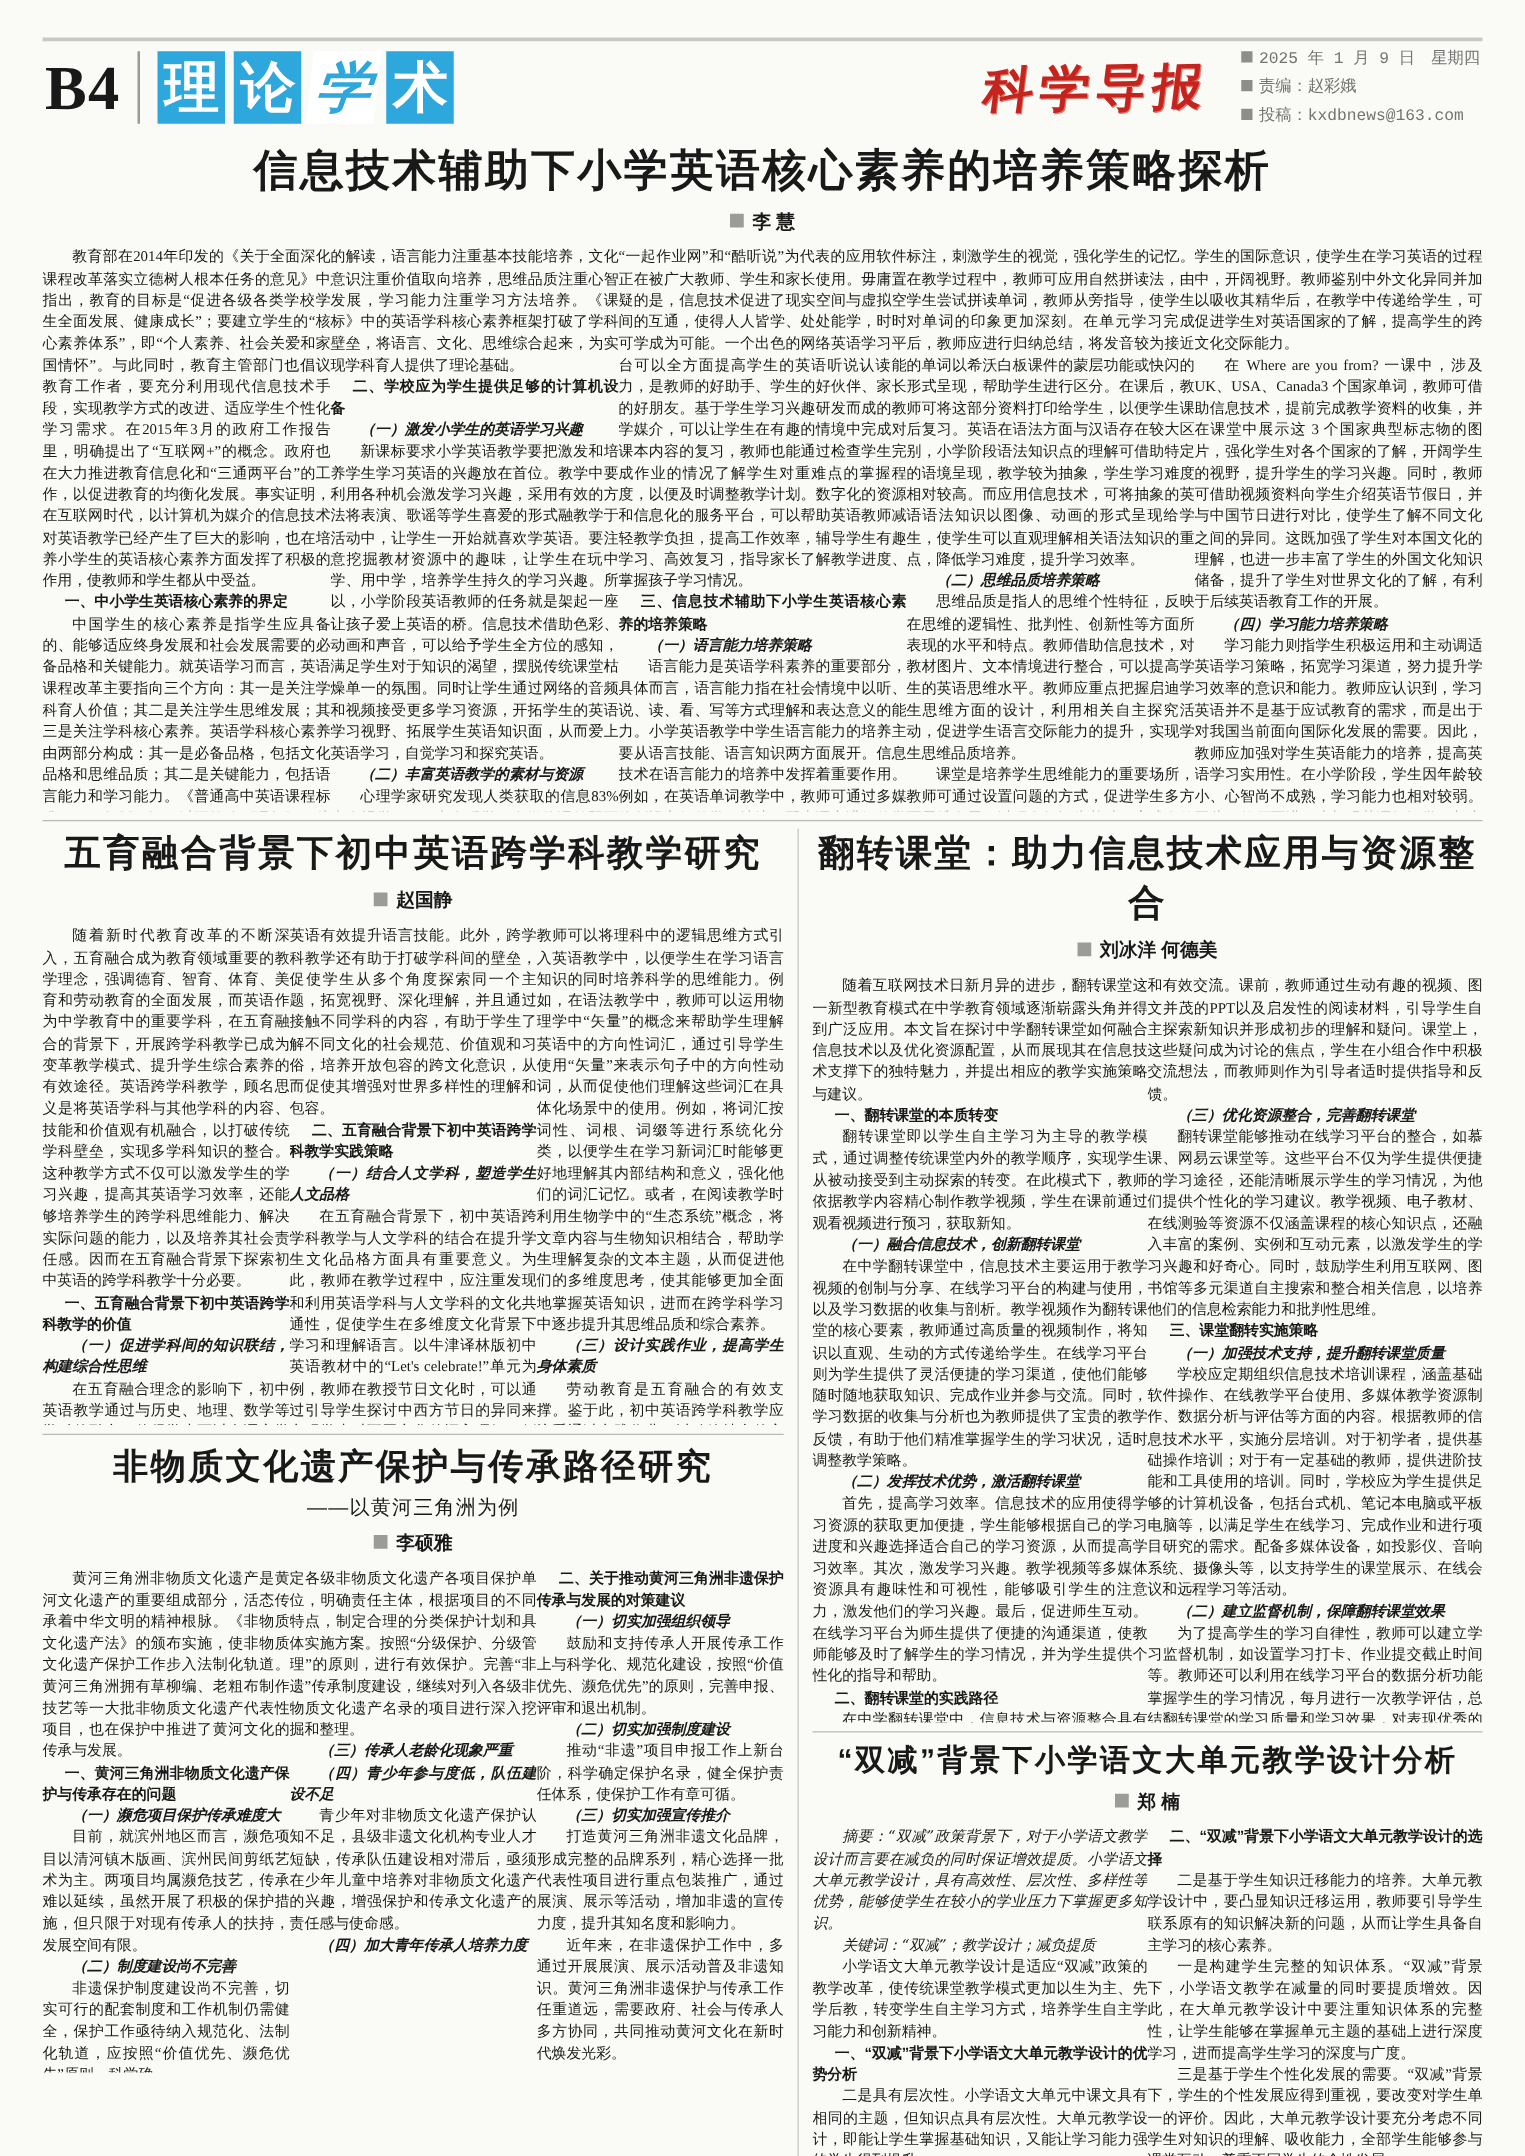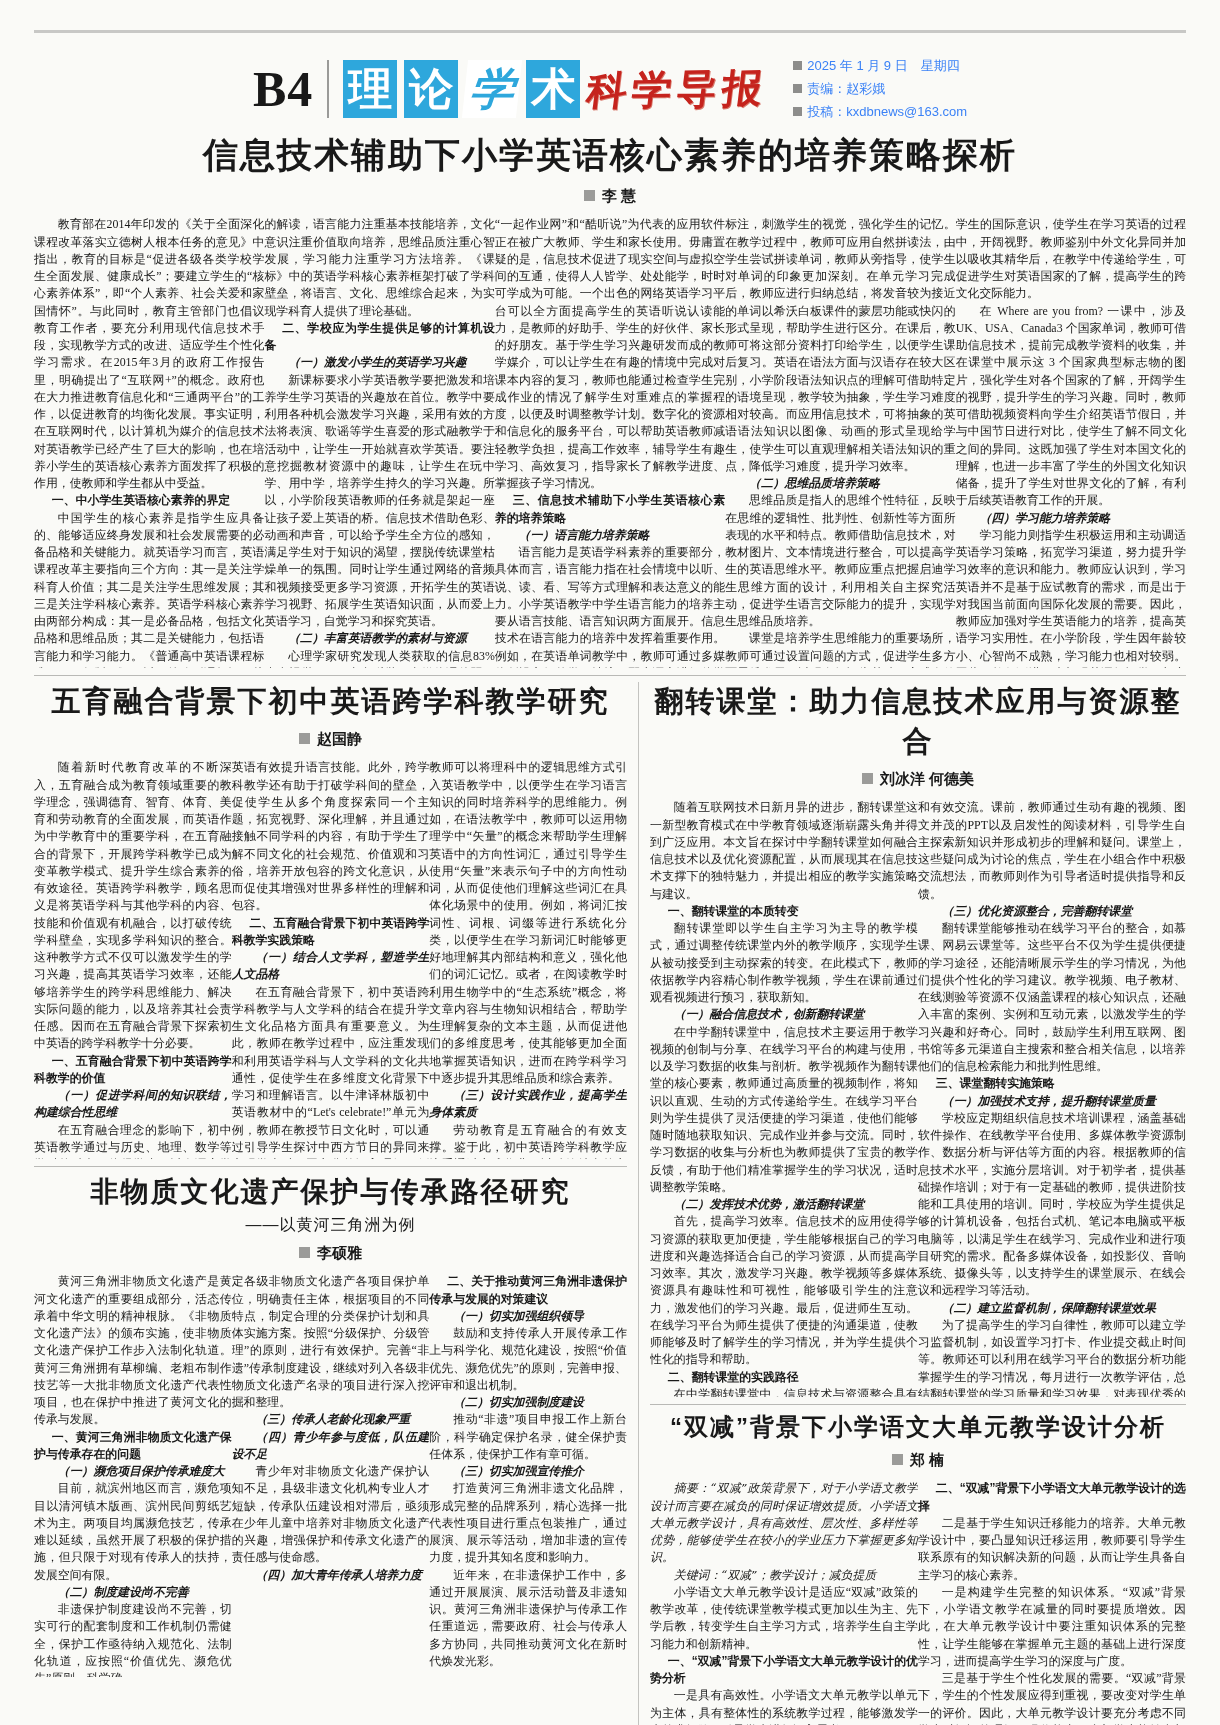--- a/index.html
+++ b/index.html
@@ -2,31 +2,31 @@
 <html><head>
 <meta charset="utf-8">
 <style>
 *{margin:0;padding:0;box-sizing:border-box}
 html,body{width:1220px;background:#fafaf7}
 body{height:1725px;overflow:hidden;font-family:"Liberation Serif","DejaVu Serif",serif;color:#191919}
 .paper{padding:0 34px}
 
 .masthead{padding-top:30px}
 .mast-rule{border-top:3px solid #c8c8c6}
-.mast-row{display:flex;justify-content:center;align-items:center;padding:22px 2px 9px}
+.mast-row{display:flex;justify-content:space-between;align-items:center;padding:3px 2px 9px}
 .mast-left{display:flex;align-items:center}
 .pageno{font-size:50px;font-weight:bold;font-family:"Liberation Serif",serif;letter-spacing:1px;margin-right:14px}
 .tiles{display:flex;border-left:2px solid #9a9a98;padding-left:14px}
 .tile{width:54px;height:58px;margin-right:7px;display:flex;align-items:center;justify-content:center;
  background:#2ea7dc;color:#fff;font-family:"Liberation Sans",sans-serif;font-weight:bold;font-size:44px}
 .tile.alt{background:#fff;color:#2ea7dc;font-family:"DejaVu Serif",serif;font-style:italic;transform:skewX(-6deg)}
 .mast-right{display:flex;align-items:center}
 .brand{color:#c5231d;font-weight:bold;font-size:40px;letter-spacing:5px;transform:skewX(-8deg) rotate(-1deg);
  font-family:"DejaVu Serif",serif;margin-right:26px;text-shadow:1px 1px 0 #d97a6d}
-.mast-info{font-family:Liberation Sans, sans-serif;font-size:13px;line-height:1.75;color:#3b82f6}
+.mast-info{font-family:Liberation Mono, monospace;font-size:13px;line-height:1.75;color:#737373}
 .isq{display:inline-block;width:9px;height:9px;background:#8d8d8b;margin-right:5px}
 
 .a-head{text-align:center}
 .a-title{font-family:"Liberation Sans",sans-serif;font-weight:bold;letter-spacing:2px}
 .a-sub{font-family:"Liberation Sans",sans-serif;font-size:16px;letter-spacing:1px;margin-top:4px}
 .byline{font-family:"Liberation Sans",sans-serif;font-weight:bold;font-size:15px;margin:8px 0 10px}
 .bsq{display:inline-block;width:11px;height:11px;background:#9b9b99;margin-right:7px}
 .cols{display:flex;overflow:hidden;text-align:justify}
 .col{flex:1;overflow:hidden;font-size:11.9px;line-height:1.45}
 .col p{margin:0}
@@ -228,21 +228,20 @@
         <div class="a-head">
           <h1 class="a-title">“双减”背景下小学语文大单元教学设计分析</h1>
           <div class="byline"><span class="bsq"></span><span>郑 楠</span></div>
         </div>
         <div class="cols">
             <div class="col">
               <p class="p abs">摘要：“双减”政策背景下，对于小学语文教学设计而言要在减负的同时保证增效提质。小学语文大单元教学设计，具有高效性、层次性、多样性等优势，能够使学生在较小的学业压力下掌握更多知识。</p>
               <p class="p abs">关键词：“双减”；教学设计；减负提质</p>
               <p class="p">小学语文大单元教学设计是适应“双减”政策的教学改革，使传统课堂教学模式更加以生为主、先学后教，转变学生自主学习方式，培养学生自主学习能力和创新精神。</p>
               <p class="h2">一、“双减”背景下小学语文大单元教学设计的优势分析</p>
-              <p class="p">一是具有高效性。小学语文大单元教学以单元为主体，具有整体性的系统教学过程，能够激发学生的求知欲，引导学生进行深入思考。</p>
               <p class="p">二是具有层次性。小学语文大单元中课文具有相同的主题，但知识点具有层次性。大单元教学设计，即能让学生掌握基础知识，又能让学习能力强的学生得到提升。</p>
             </div>
             <div class="col">
               <p class="h2">二、“双减”背景下小学语文大单元教学设计的选择</p>
               <p class="p">二是基于学生知识迁移能力的培养。大单元教学设计中，要凸显知识迁移运用，教师要引导学生联系原有的知识解决新的问题，从而让学生具备自主学习的核心素养。</p>
               <p class="p">一是构建学生完整的知识体系。“双减”背景下，小学语文教学在减量的同时要提质增效。因此，在大单元教学设计中要注重知识体系的完整性，让学生能够在掌握单元主题的基础上进行深度学习，进而提高学生学习的深度与广度。</p>
               <p class="p">三是基于学生个性化发展的需要。“双减”背景下，学生的个性发展应得到重视，要改变对学生单一的评价。因此，大单元教学设计要充分考虑不同学生对知识的理解、吸收能力，全部学生能够参与课堂互动，尊重不同学生的个性发展。</p>
             </div>
           </div>
       </section>

